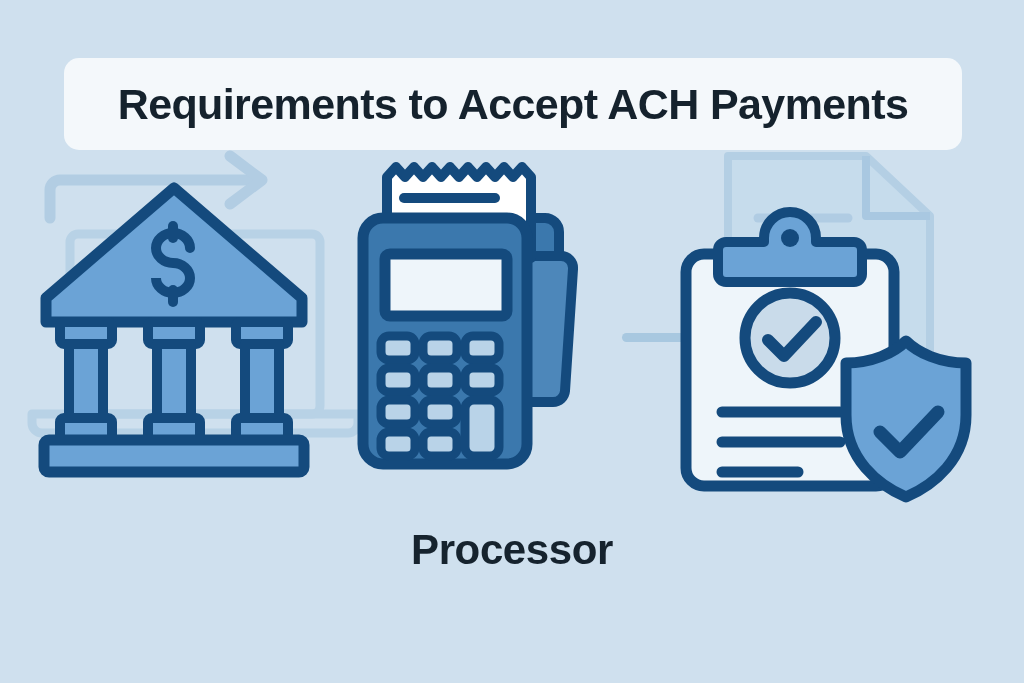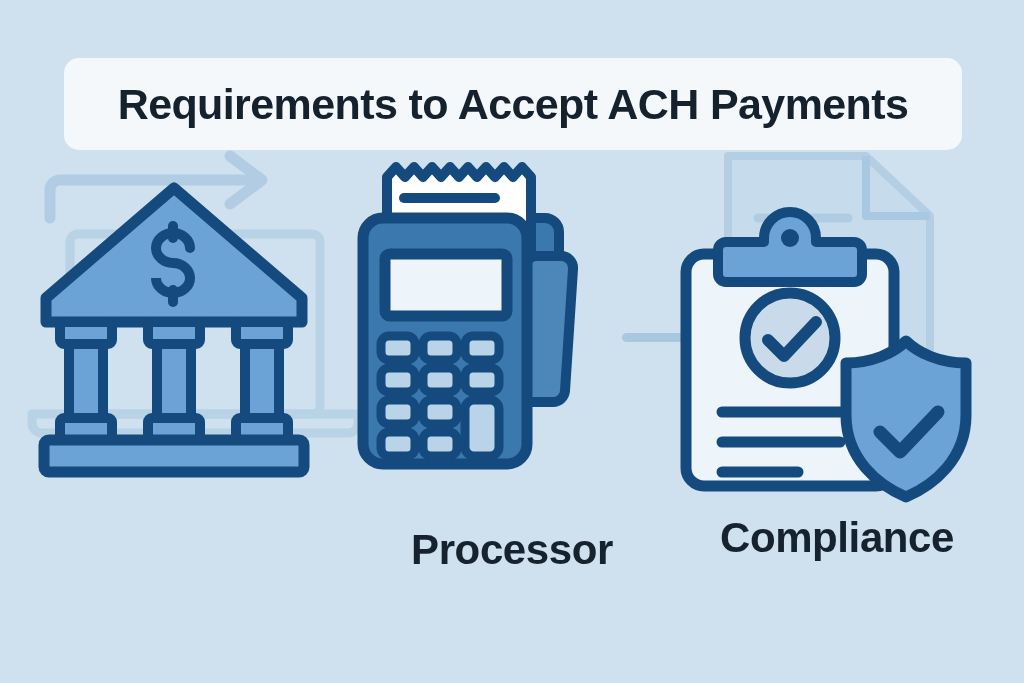--- a/index.html
+++ b/index.html
@@ -225,18 +225,15 @@
           <line x1="50" y1="292" x2="168" y2="292"></line>
           <line x1="50" y1="322" x2="126" y2="322"></line>
         </g>
 
         <g>
           <path d="M174 213 c26 0 48 -10 60 -22 c12 12 34 22 60 22 v52 c0 44 -32 70 -60 82 c-28 -12 -60 -38 -60 -82 z" fill="#6ba3d6" stroke="#144a7d" stroke-width="11" stroke-linejoin="round"></path>
           <polyline points="208,282 228,302 266,262" fill="none" stroke="#144a7d" stroke-width="13" stroke-linecap="round" stroke-linejoin="round"></polyline>
         </g>
       </svg>
     </div>
-    <div class="col-label" id="label-compliance">
-      <div>Compliance</div>
-    </div>
   </div>
 
 </div>
 
 </body></html>

